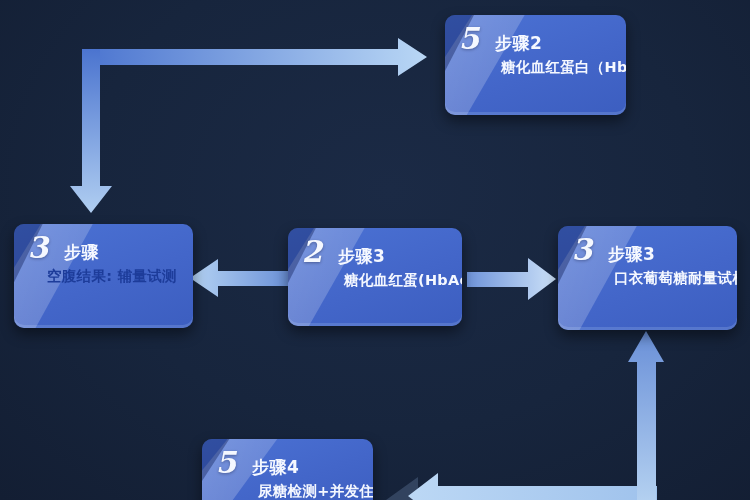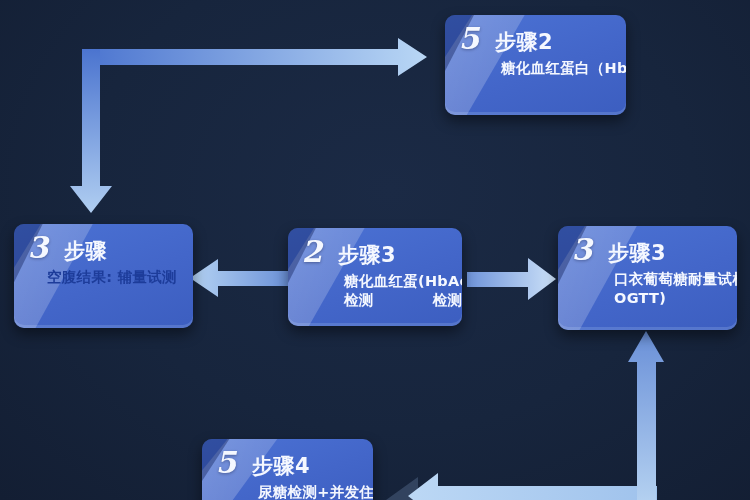--- a/index.html
+++ b/index.html
@@ -34,21 +34,21 @@
     position: relative; z-index: 3;
     display: flex; align-items: baseline; gap: 13px;
     padding: 9px 10px 0 16px;
   }
   .box-num {
     font-family: "DejaVu Serif", serif;
     font-style: italic; font-weight: bold;
     font-size: 30px; line-height: 1;
     text-shadow: 0 1px 3px rgba(0,0,30,.35);
   }
-  .box-title { font-size: 21px; font-weight: bold; letter-spacing: .5px; }
+  .box-title { font-size: 17px; font-weight: bold; letter-spacing: .5px; }
   .box-body {
     position: relative; z-index: 3;
     margin: 3px 8px 8px 56px;
     font-size: 14.5px; font-weight: bold;
     line-height: 1.3; letter-spacing: .3px;
   }
   .box-body div { white-space: pre; }
   #box-left .box-body { color: #1d3c9a; text-shadow: none; margin-left: 33px; }
   #box-step2  { left: 445px; top: 15px;  width: 181px; height: 100px; }
   #box-left   { left: 14px;  top: 224px; width: 179px; height: 104px; }
@@ -118,32 +118,30 @@
     </div>
   </div>
 
   <div class="box" id="box-center">
     <div class="box-head">
       <span class="box-num">2</span>
       <span class="box-title">步骤3</span>
     </div>
     <div class="box-body">
       <div>糖化血红蛋(HbAc,</div>
-      <div>检测　　　　检测</div>
     </div>
   </div>
 
   <div class="box" id="box-right">
     <div class="box-head">
       <span class="box-num">3</span>
       <span class="box-title">步骤3</span>
     </div>
     <div class="box-body">
       <div>口衣葡萄糖耐量试检</div>
-      <div>OGTT)</div>
     </div>
   </div>
 
   <div class="box" id="box-step4">
     <div class="box-head">
       <span class="box-num">5</span>
       <span class="box-title">步骤4</span>
     </div>
     <div class="box-body">
       <div>尿糖检测+并发住检</div>

